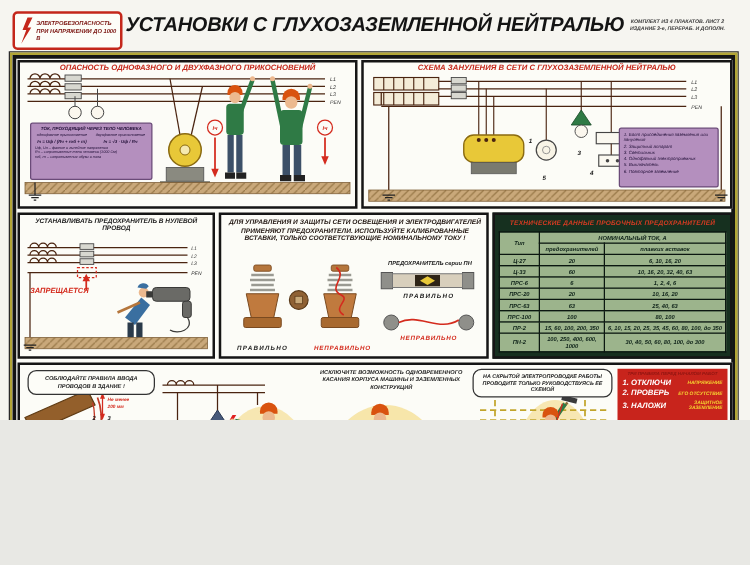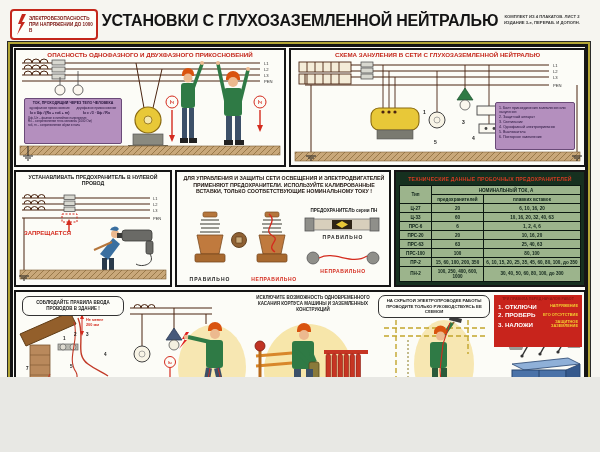--- a/index.html
+++ b/index.html
@@ -1,18 +1,18 @@
 <!DOCTYPE html>
 <html><head>
 <meta charset="utf-8">
 <style>
   html,body{margin:0;padding:0;background:#e8e8e4;}
-  .poster{position:relative;width:600px;height:377px;background:#f6f5f0;
+  .poster{position:relative;width:600px;height:336px;background:#f6f5f0;
           font-family:"Liberation Sans",sans-serif;overflow:hidden;
-          box-shadow:2px 3px 4px rgba(0,0,0,.25);}
+          box-shadow:2px 3px 4px rgba(0,0,0,.25);font-style:italic;}
   .abs{position:absolute;}
   .panel{position:absolute;border:2px solid #151515;background:#fcfcf7;box-sizing:border-box;}
   .ptitle{font-weight:bold;text-align:center;color:#c4271b;}
   .dark{color:#1c1c1c;}
   .red{color:#d42b1e;}
   .purplebox{background:#b48fbe;border:1px solid #6a4a78;color:#221038;box-sizing:border-box;}
   svg{position:absolute;left:0;top:0;}
   svg text{font-family:"Liberation Sans",sans-serif;}
   .tblwrap{background:#16301f;}
   table.fuse{border-collapse:collapse;width:100%;table-layout:fixed;}

